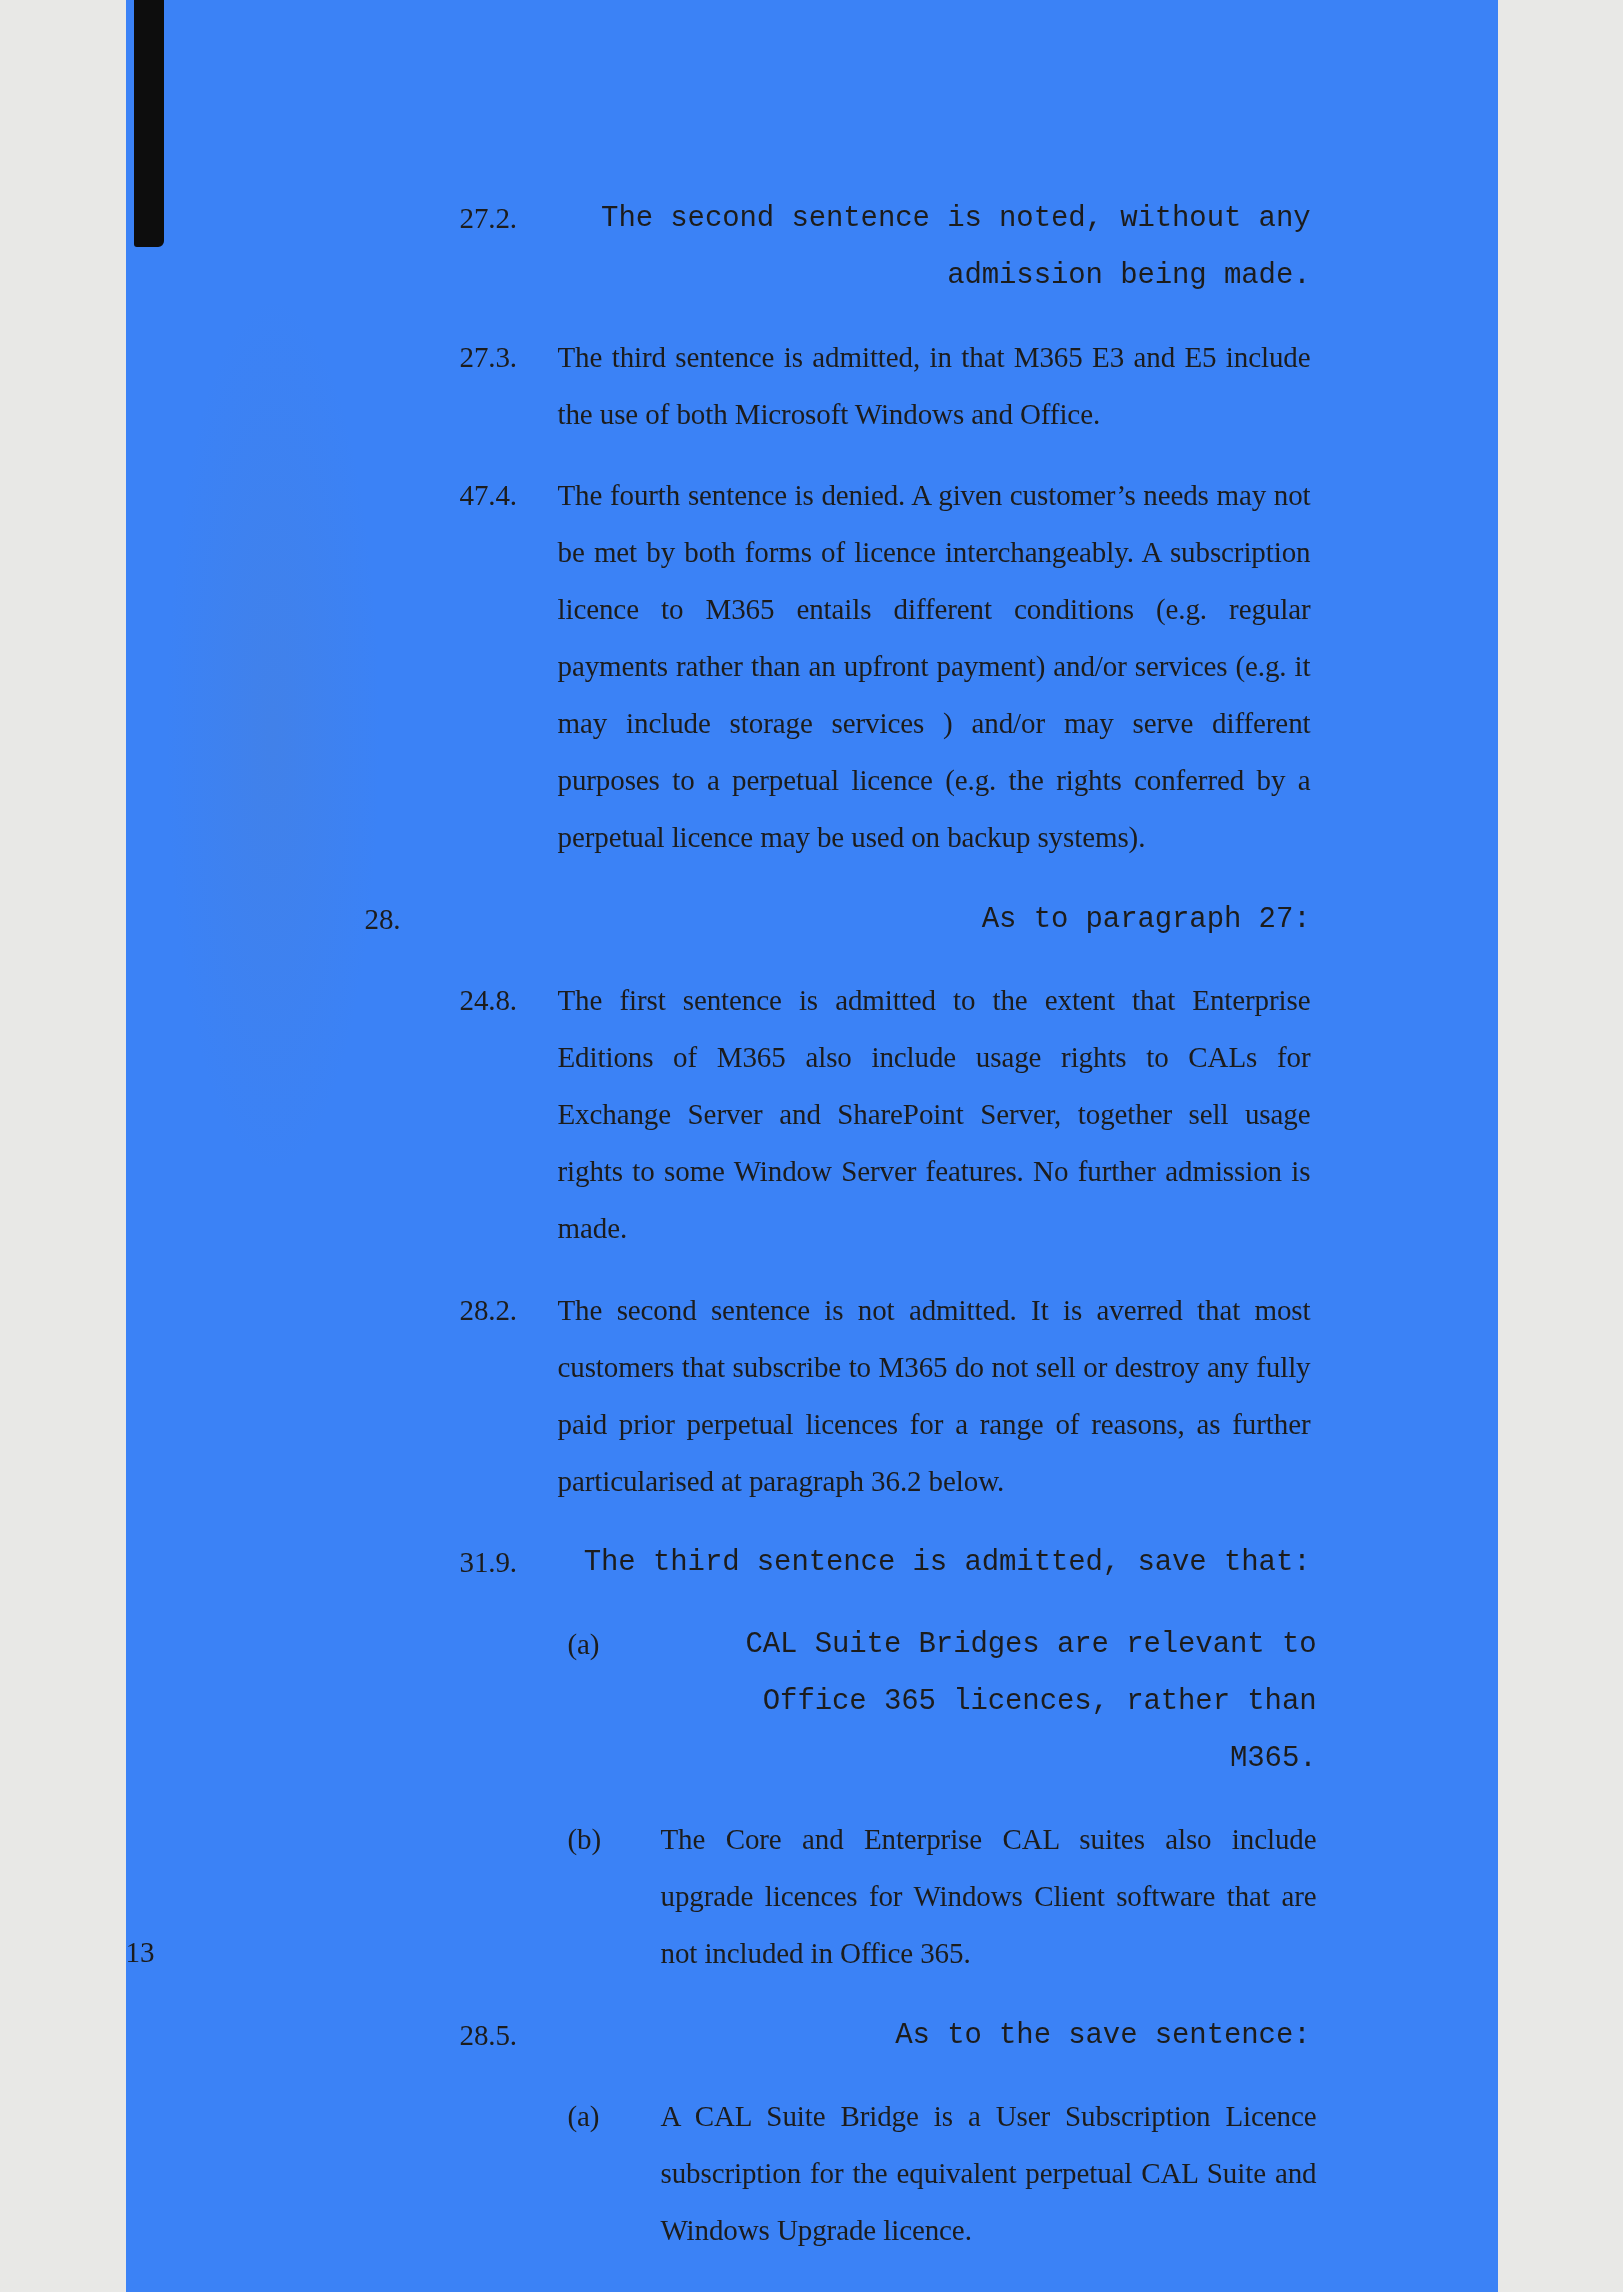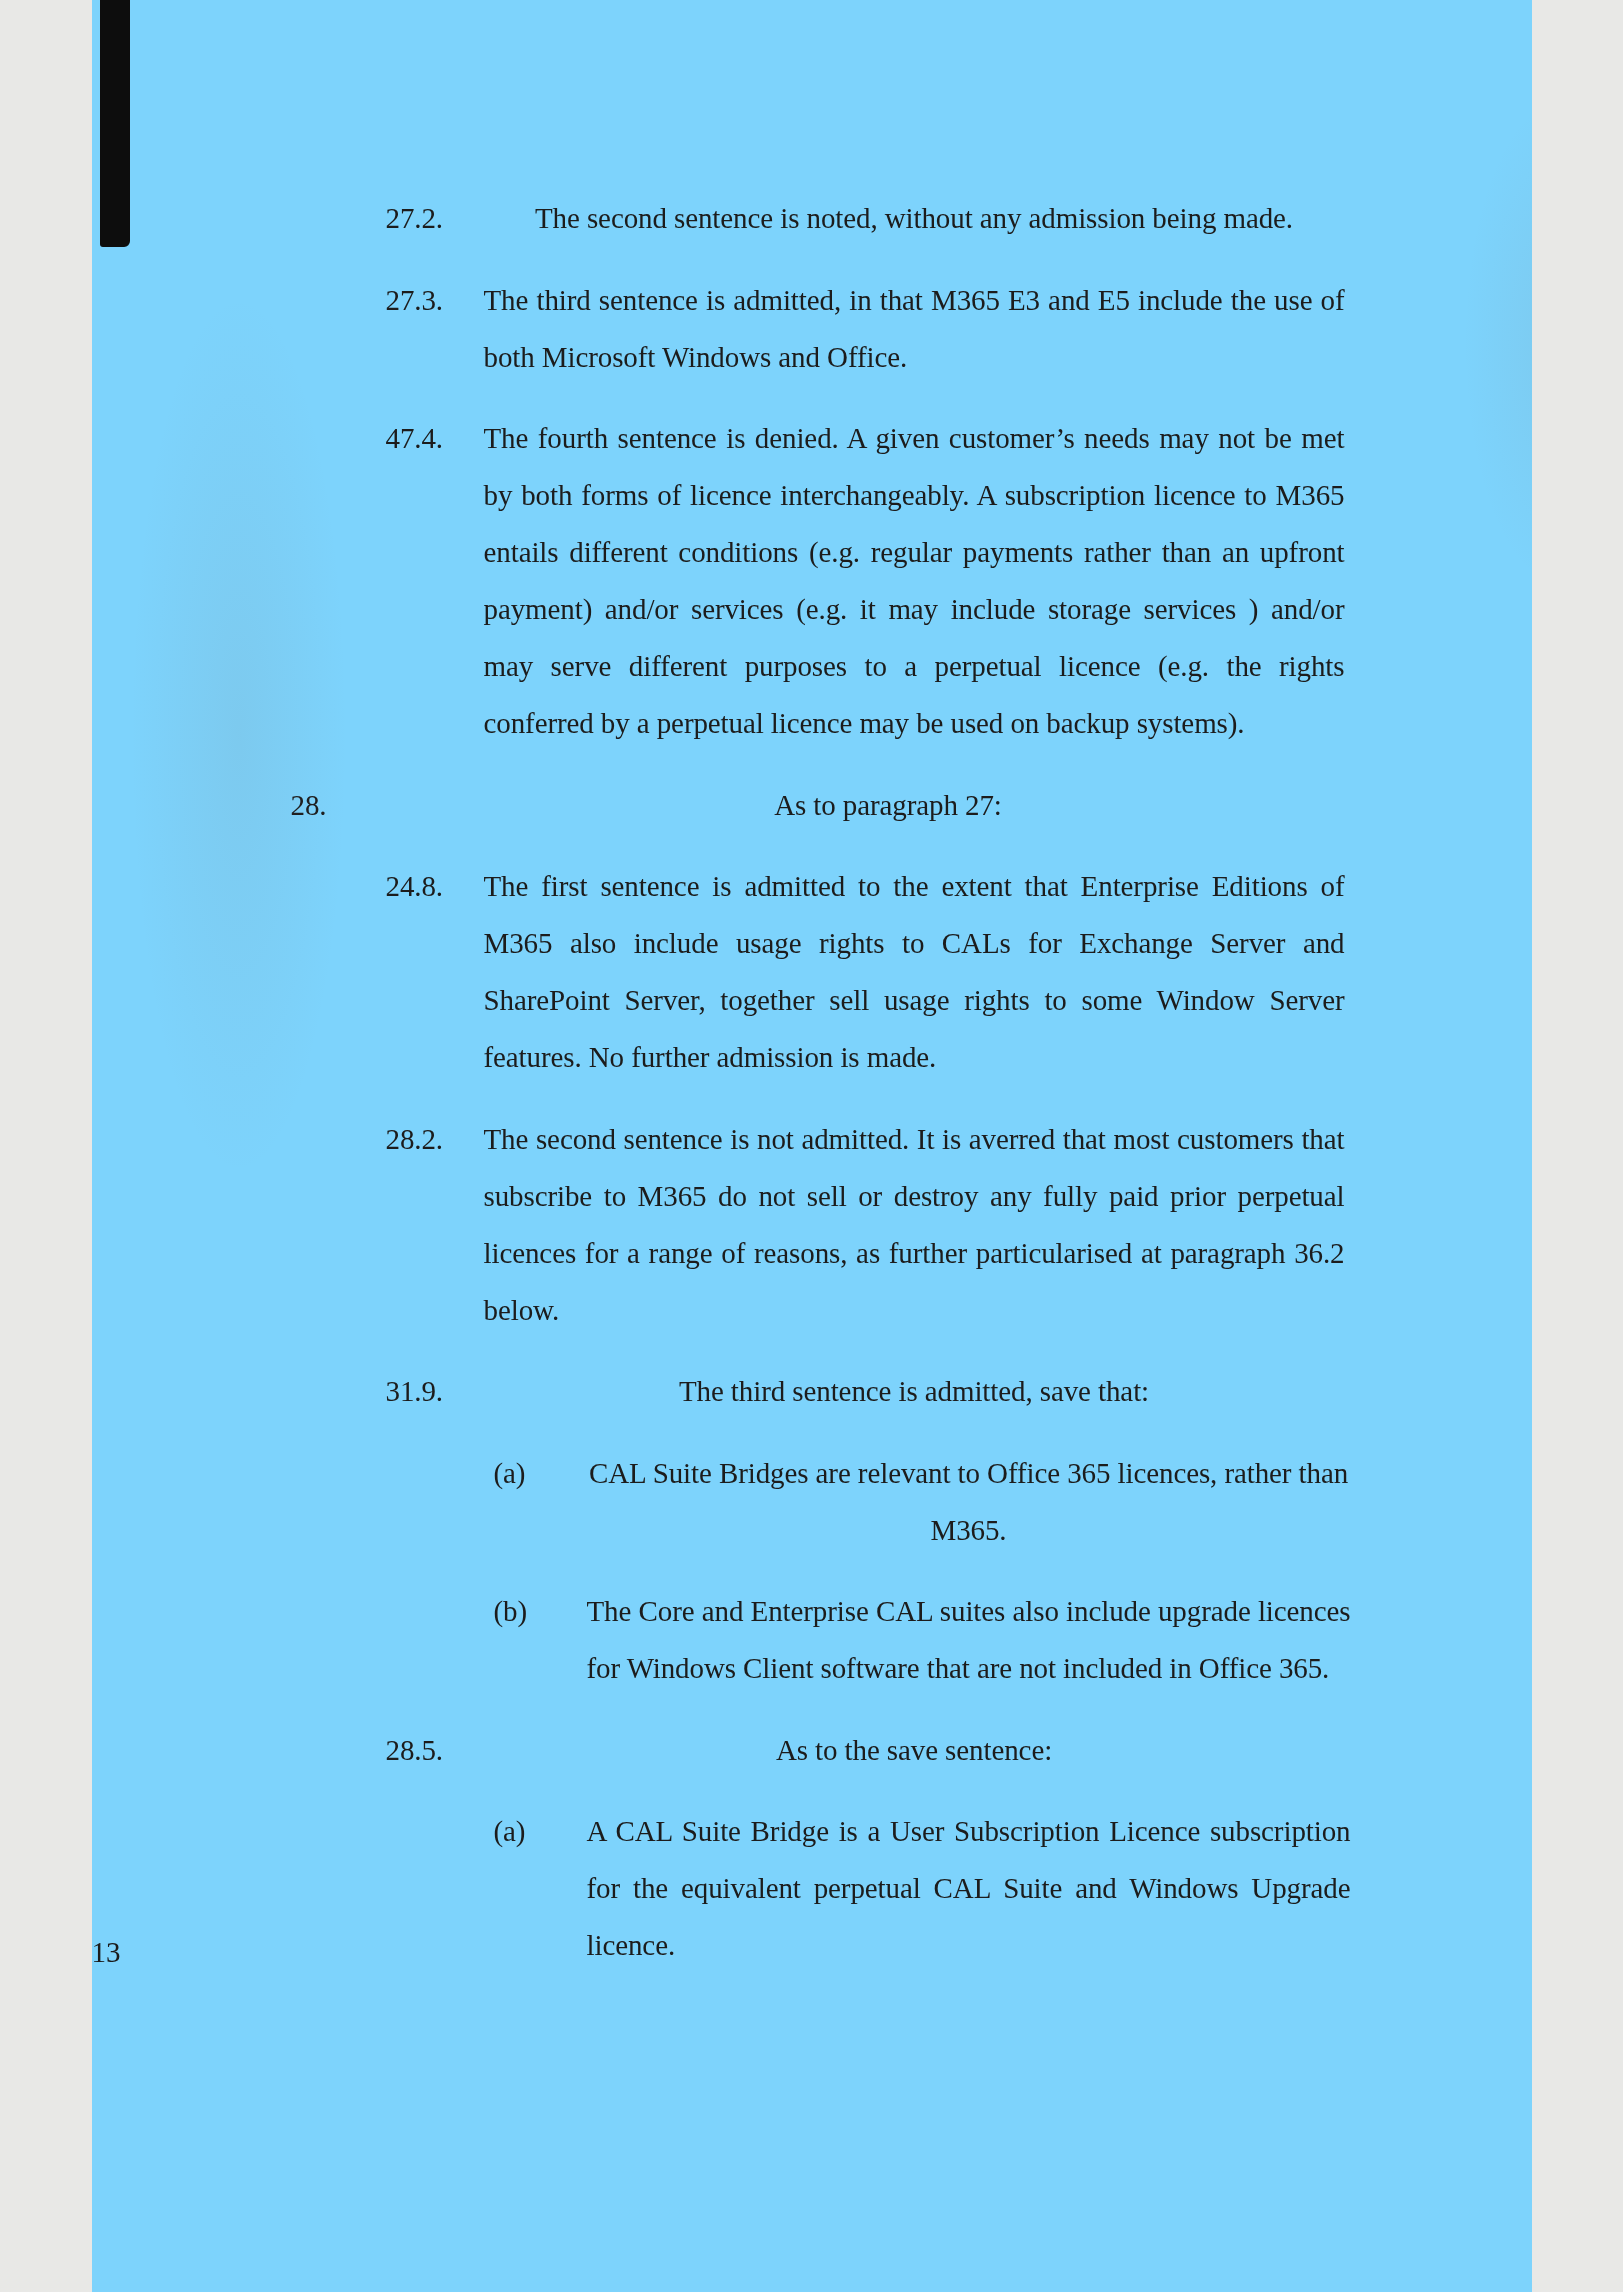--- a/index.html
+++ b/index.html
@@ -2,30 +2,31 @@
 <html><head>
 <meta charset="utf-8">
 <style>
   html, body {
     margin: 0;
     padding: 0;
     background: #e8e8e6;
   }
   .page {
     position: relative;
-    width: 1440px;
+    width: 1332px;
     height: 2293px;
     margin: 0 auto;
-    background: #7dd3fc;
+    background: #3b82f6;
     overflow: hidden;
     font-family: "Liberation Serif", "DejaVu Serif", serif;
     font-size: 29px;
     line-height: 57px;
     color: #1c1c1c;
     letter-spacing: -0.1px;
+    padding-left: 40px;
   }
   
   .scan-mark {
     position: absolute;
     left: 8.8px;
     top: 0;
     width: 30px;
     height: 247px;
     background: #0d0d0d;
     border-radius: 0 0 5.9px 2.9px;
@@ -51,21 +52,21 @@
     white-space: nowrap;
   }
   .para.l1 .num { width: 105px; }
   .para.l2 .num { width: 98px; }
   .para.l3 .num { width: 93px; }
   .para.l3 { margin-right: 181px; }
   .para .body {
     flex: 1 1 auto;
     text-align: justify;
   }
-  .para.single .body { text-align: center; }
+  .para.single .body { text-align: right; font-family: Liberation Mono, monospace; }
   .it { font-style: italic; }
   .ul { text-decoration: underline; text-underline-offset: 5.9px; }
   .footer {
     position: absolute;
     top: 1924px;
     left: 0;
     width: 100%;
   }
 </style>
 </head>

